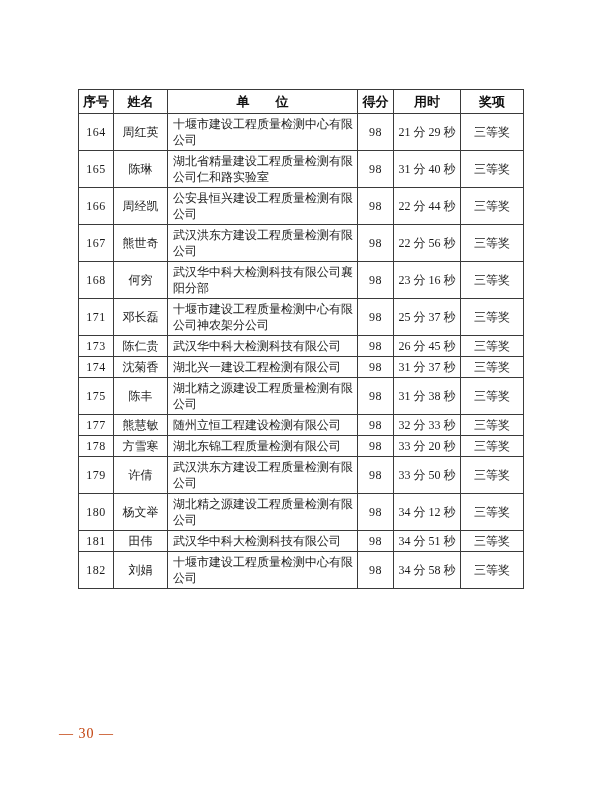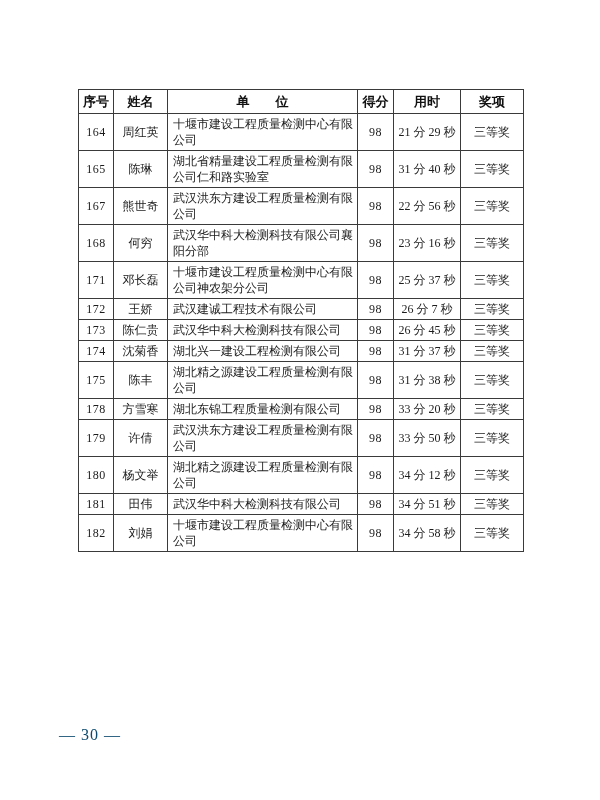--- a/index.html
+++ b/index.html
@@ -54,22 +54,22 @@
   }
   .results-table td.col-no,
   .results-table td.col-score {
     letter-spacing: 0.5px;
   }
   .page-number {
     position: absolute;
     left: 59px;
     top: 726px;
     font-family: "Liberation Serif", "DejaVu Serif", serif;
-    font-size: 16px;
-    color: #0c4a6e;
+    font-size: 14px;
+    color: #c2410c;
     letter-spacing: 1px;
   }
 </style>
 </head>
 <body>
 
 <div class="sheet">
 
   <table class="results-table">
     <colgroup>
@@ -101,20 +101,28 @@
         </tr>
         <tr>
           <td class="col-no">165</td>
           <td class="col-name">陈琳</td>
           <td class="col-unit">湖北省精量建设工程质量检测有限公司仁和路实验室</td>
           <td class="col-score">98</td>
           <td class="col-time">31 分 40 秒</td>
           <td class="col-award">三等奖</td>
         </tr>
         <tr>
+          <td class="col-no">166</td>
+          <td class="col-name">周经凯</td>
+          <td class="col-unit">公安县恒兴建设工程质量检测有限公司</td>
+          <td class="col-score">98</td>
+          <td class="col-time">22 分 44 秒</td>
+          <td class="col-award">三等奖</td>
+        </tr>
+        <tr>
           <td class="col-no">167</td>
           <td class="col-name">熊世奇</td>
           <td class="col-unit">武汉洪东方建设工程质量检测有限公司</td>
           <td class="col-score">98</td>
           <td class="col-time">22 分 56 秒</td>
           <td class="col-award">三等奖</td>
         </tr>
         <tr>
           <td class="col-no">168</td>
           <td class="col-name">何穷</td>
@@ -125,28 +133,20 @@
         </tr>
         <tr>
           <td class="col-no">171</td>
           <td class="col-name">邓长磊</td>
           <td class="col-unit">十堰市建设工程质量检测中心有限公司神农架分公司</td>
           <td class="col-score">98</td>
           <td class="col-time">25 分 37 秒</td>
           <td class="col-award">三等奖</td>
         </tr>
         <tr>
-          <td class="col-no">172</td>
-          <td class="col-name">王娇</td>
-          <td class="col-unit">武汉建诚工程技术有限公司</td>
-          <td class="col-score">98</td>
-          <td class="col-time">26 分 7 秒</td>
-          <td class="col-award">三等奖</td>
-        </tr>
-        <tr>
           <td class="col-no">173</td>
           <td class="col-name">陈仁贵</td>
           <td class="col-unit">武汉华中科大检测科技有限公司</td>
           <td class="col-score">98</td>
           <td class="col-time">26 分 45 秒</td>
           <td class="col-award">三等奖</td>
         </tr>
         <tr>
           <td class="col-no">174</td>
           <td class="col-name">沈菊香</td>
@@ -157,20 +157,28 @@
         </tr>
         <tr>
           <td class="col-no">175</td>
           <td class="col-name">陈丰</td>
           <td class="col-unit">湖北精之源建设工程质量检测有限公司</td>
           <td class="col-score">98</td>
           <td class="col-time">31 分 38 秒</td>
           <td class="col-award">三等奖</td>
         </tr>
         <tr>
+          <td class="col-no">177</td>
+          <td class="col-name">熊慧敏</td>
+          <td class="col-unit">随州立恒工程建设检测有限公司</td>
+          <td class="col-score">98</td>
+          <td class="col-time">32 分 33 秒</td>
+          <td class="col-award">三等奖</td>
+        </tr>
+        <tr>
           <td class="col-no">178</td>
           <td class="col-name">方雪寒</td>
           <td class="col-unit">湖北东锦工程质量检测有限公司</td>
           <td class="col-score">98</td>
           <td class="col-time">33 分 20 秒</td>
           <td class="col-award">三等奖</td>
         </tr>
         <tr>
           <td class="col-no">179</td>
           <td class="col-name">许倩</td>

